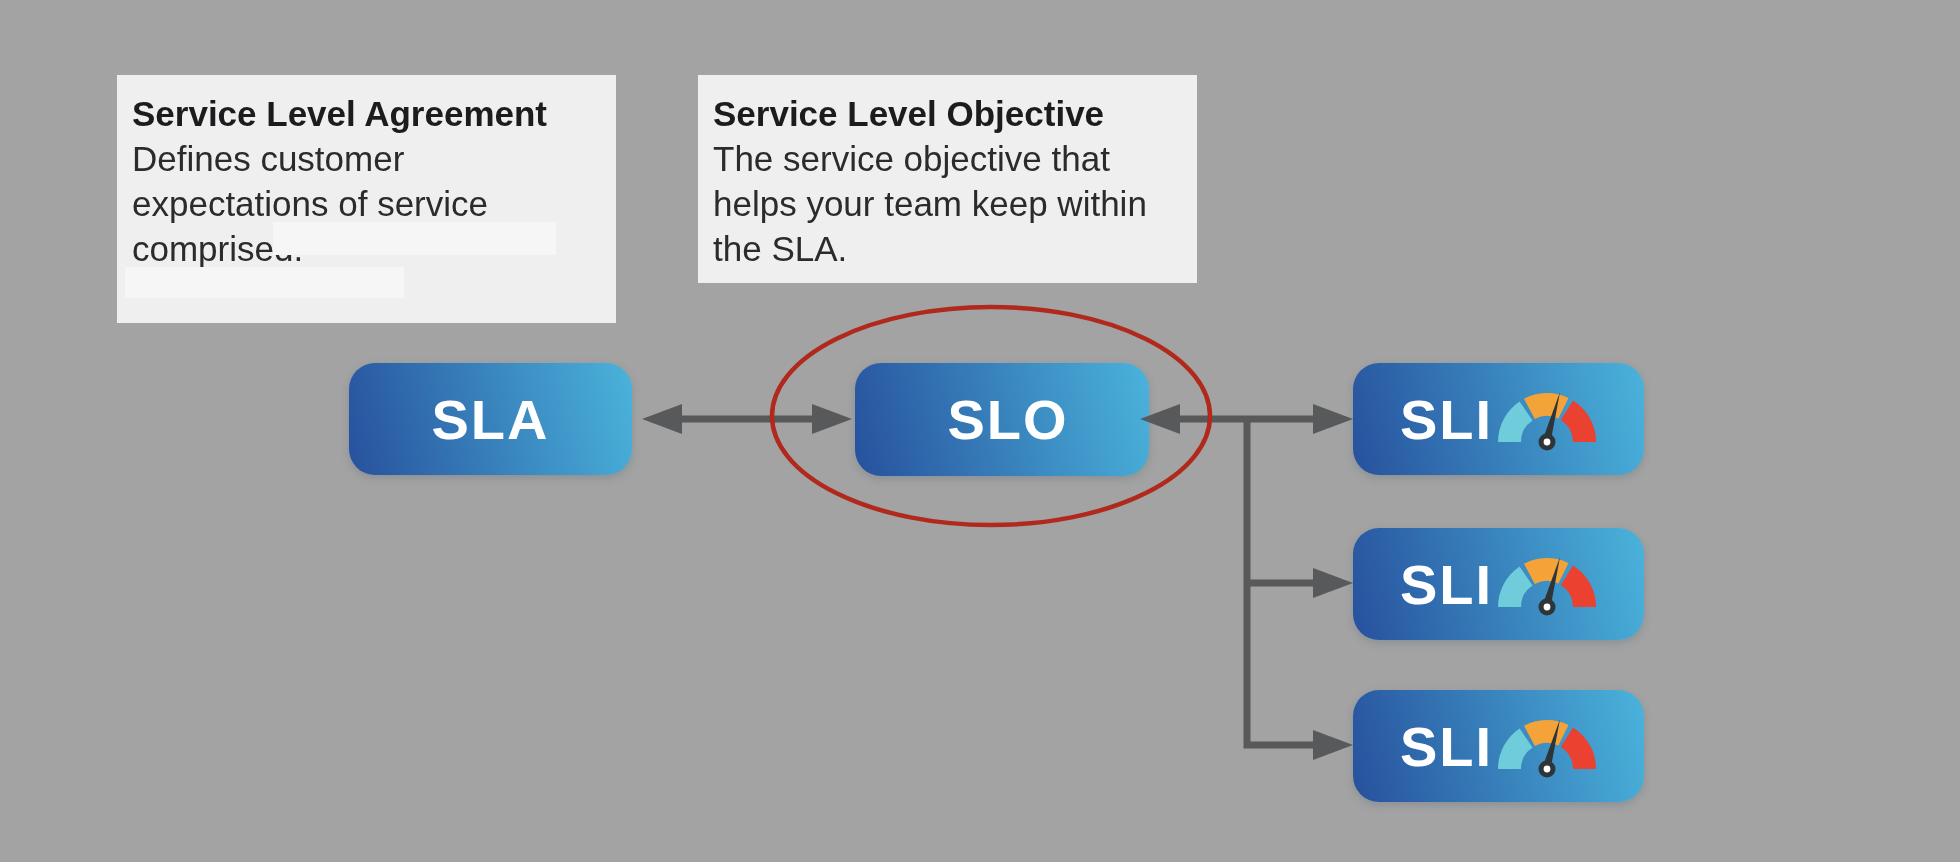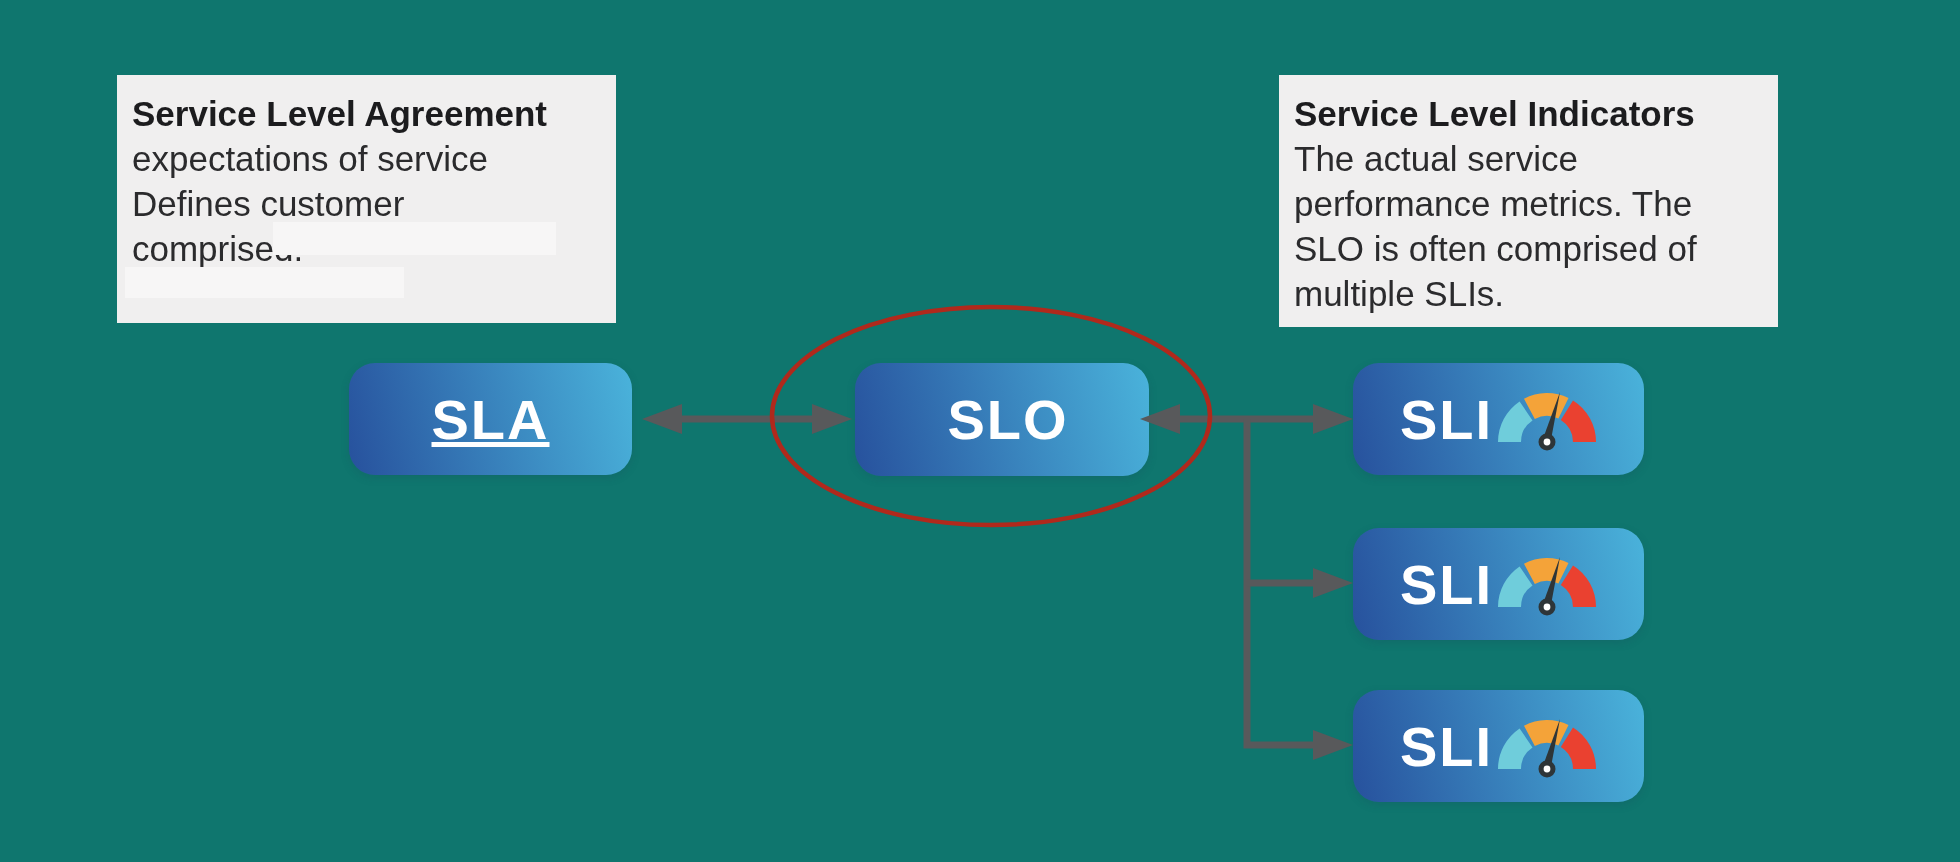--- a/index.html
+++ b/index.html
@@ -1,20 +1,20 @@
 <!DOCTYPE html>
 <html><head>
 <meta charset="utf-8">
 <style>
   html, body { margin: 0; padding: 0; background: #ffffff; }
   .canvas {
     position: relative;
     width: 1960px;
     height: 862px;
-    background: #0f766e;
+    background: #a3a3a3;
     overflow: hidden;
     font-family: "Liberation Sans", sans-serif;
   }
 
   
   .desc {
     position: absolute;
     top: 75px;
     width: 499px;
     background: #f0efef;
@@ -40,21 +40,21 @@
     background: linear-gradient(76deg, #27519d 0%, #4ab3db 100%);
     color: #ffffff;
     display: flex;
     align-items: center;
     justify-content: center;
     font-weight: bold;
     font-size: 56px;
     letter-spacing: 2px;
     box-shadow: 0 3px 8px rgba(30, 60, 90, 0.18);
   }
-  .node-sla { left: 349px; top: 363px; width: 283px; height: 112px; text-decoration: underline; }
+  .node-sla { left: 349px; top: 363px; width: 283px; height: 112px; }
   .node-slo { left: 855px; top: 363px; width: 282px; height: 113px; padding-left: 12px; }
   .node-sli { left: 1353px; width: 291px; height: 112px; gap: 4px; }
   .node-sli-1 { top: 363px; }
   .node-sli-2 { top: 528px; }
   .node-sli-3 { top: 690px; }
   .gauge { width: 100px; height: 68px; margin-top: 10px; }
 
   
   .overlay {
     position: absolute;
@@ -64,35 +64,34 @@
     pointer-events: none;
   }
 </style>
 </head>
 <body>
 
 <div class="canvas">
 
   <div class="desc desc-1">
     <div class="title">Service Level Agreement</div>
+    <div>Defines customer</div>
     <div>expectations of service</div>
-    <div>Defines customer</div>
     <div>comprised.</div>
     <div class="redact redact-1"></div>
     <div class="redact redact-2"></div>
   </div>
 
+  <div class="desc desc-2">
+    <div class="title">Service Level Objective</div>
+    <div>The service objective that</div>
+    <div>helps your team keep within</div>
+    <div>the SLA.</div>
+  </div>
 
-  <div class="desc desc-3">
-    <div class="title">Service Level Indicators</div>
-    <div>The actual service</div>
-    <div>performance metrics. The</div>
-    <div>SLO is often comprised of</div>
-    <div>multiple SLIs.</div>
-  </div>
 
   <div class="node node-sla">
     <span>SLA</span>
   </div>
 
   <div class="node node-slo">
     <span>SLO</span>
   </div>
 
   <div class="node node-sli node-sli-1">

